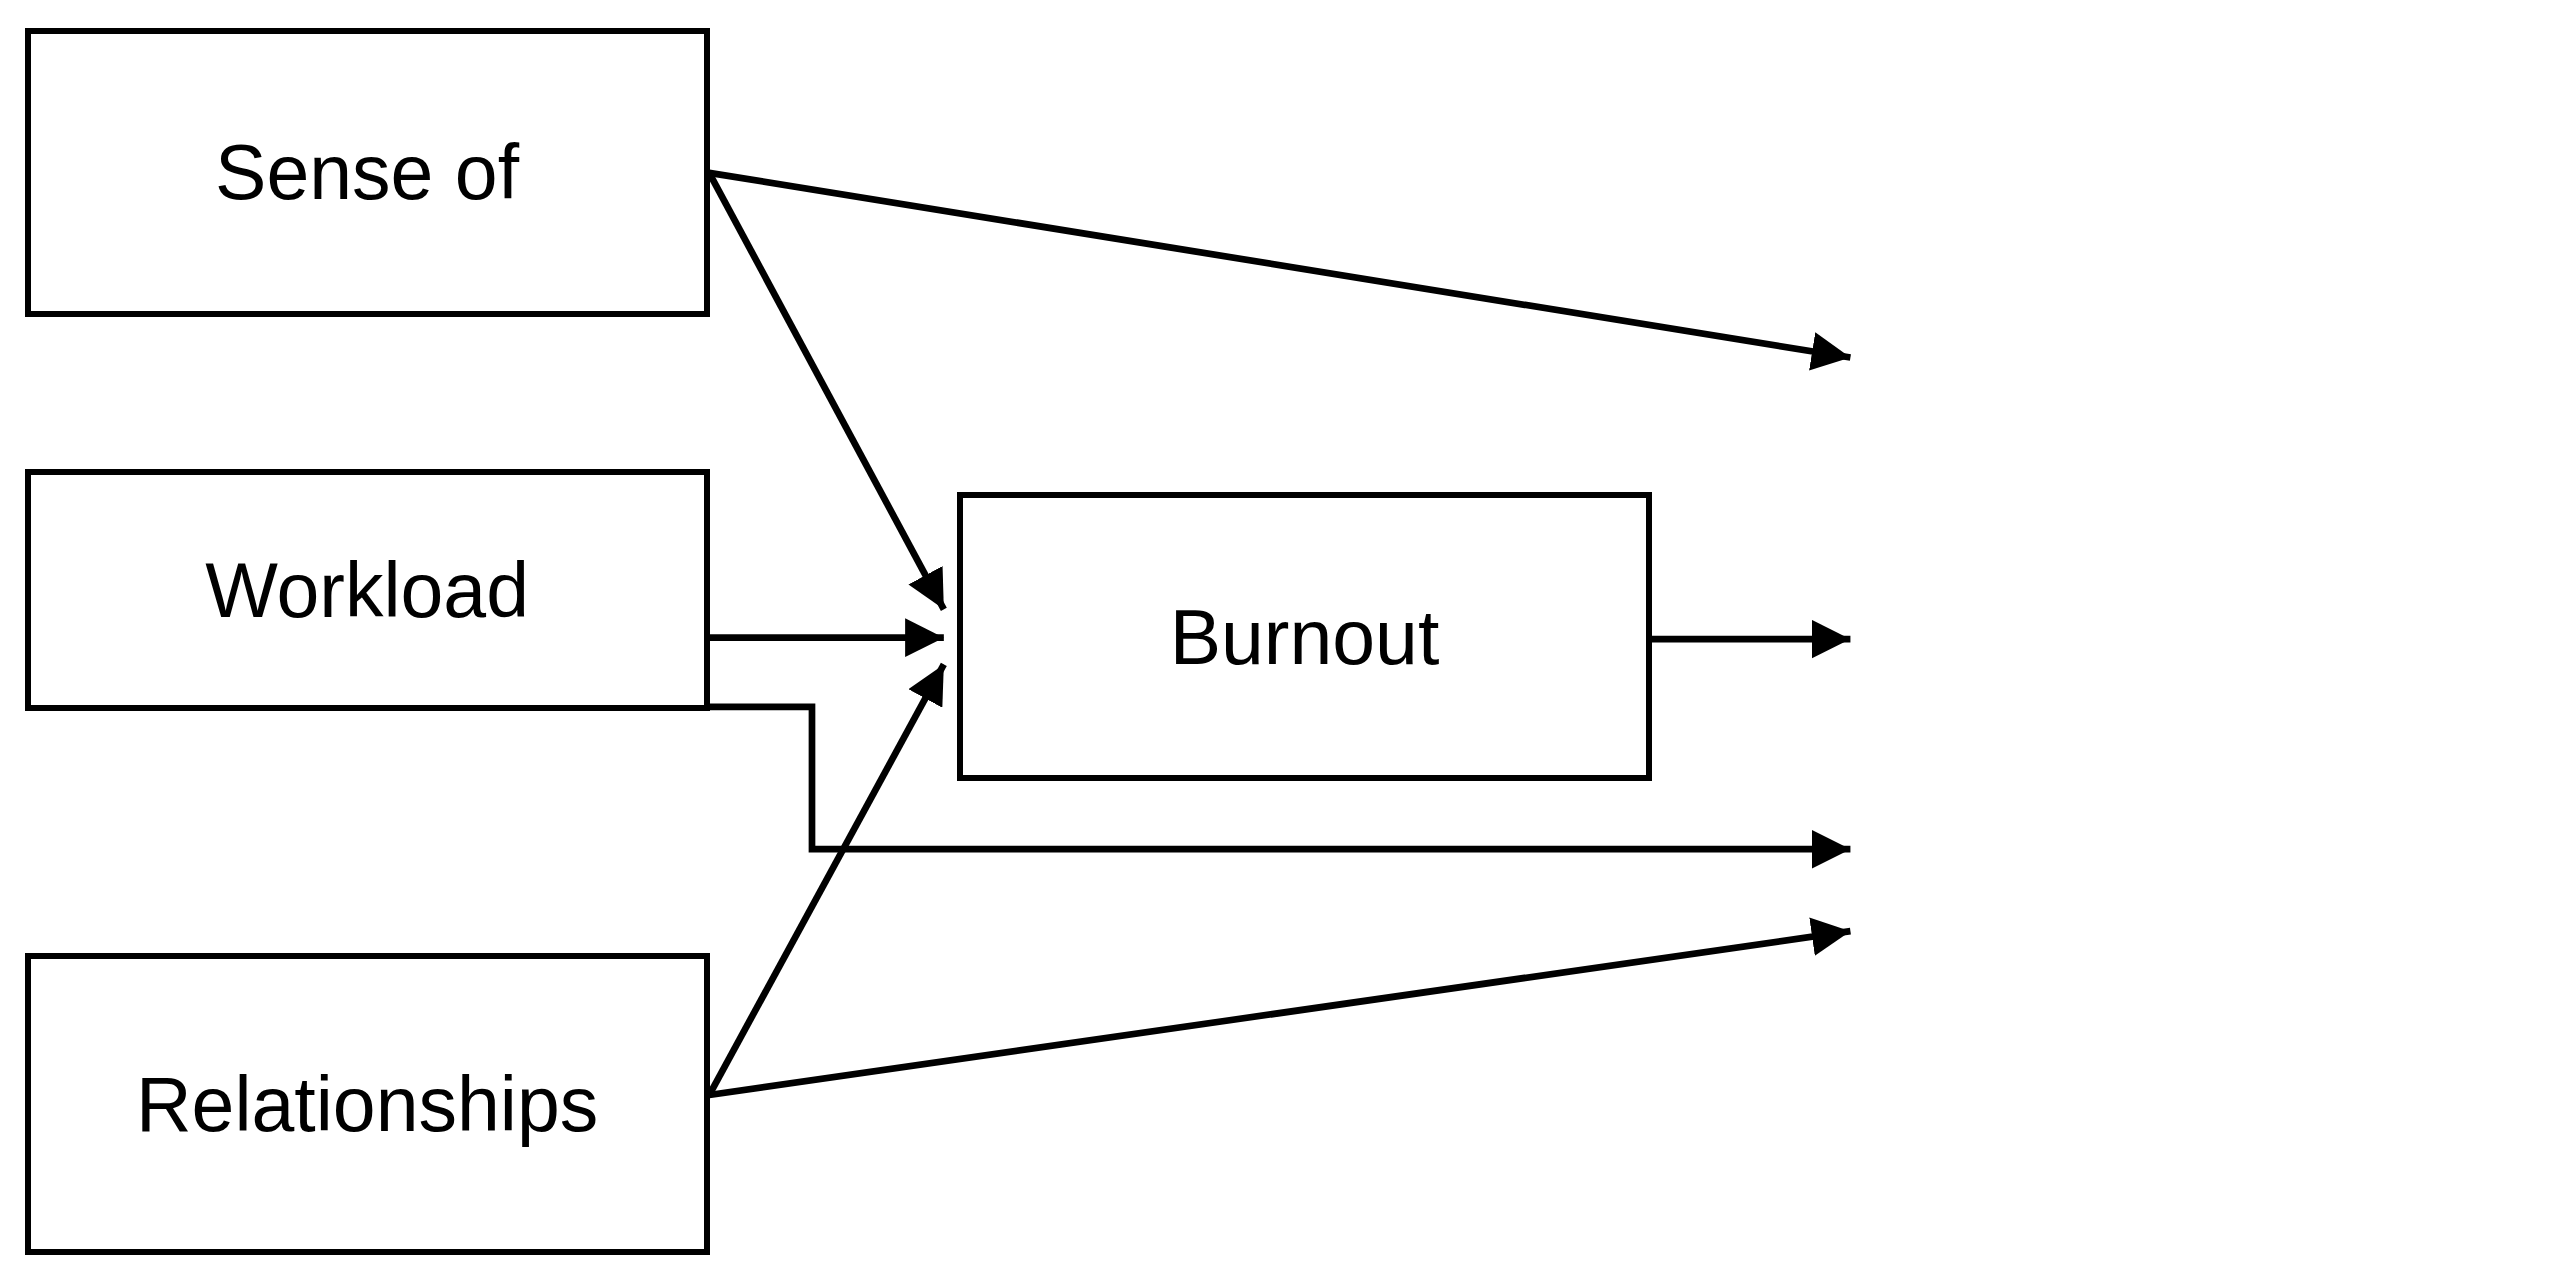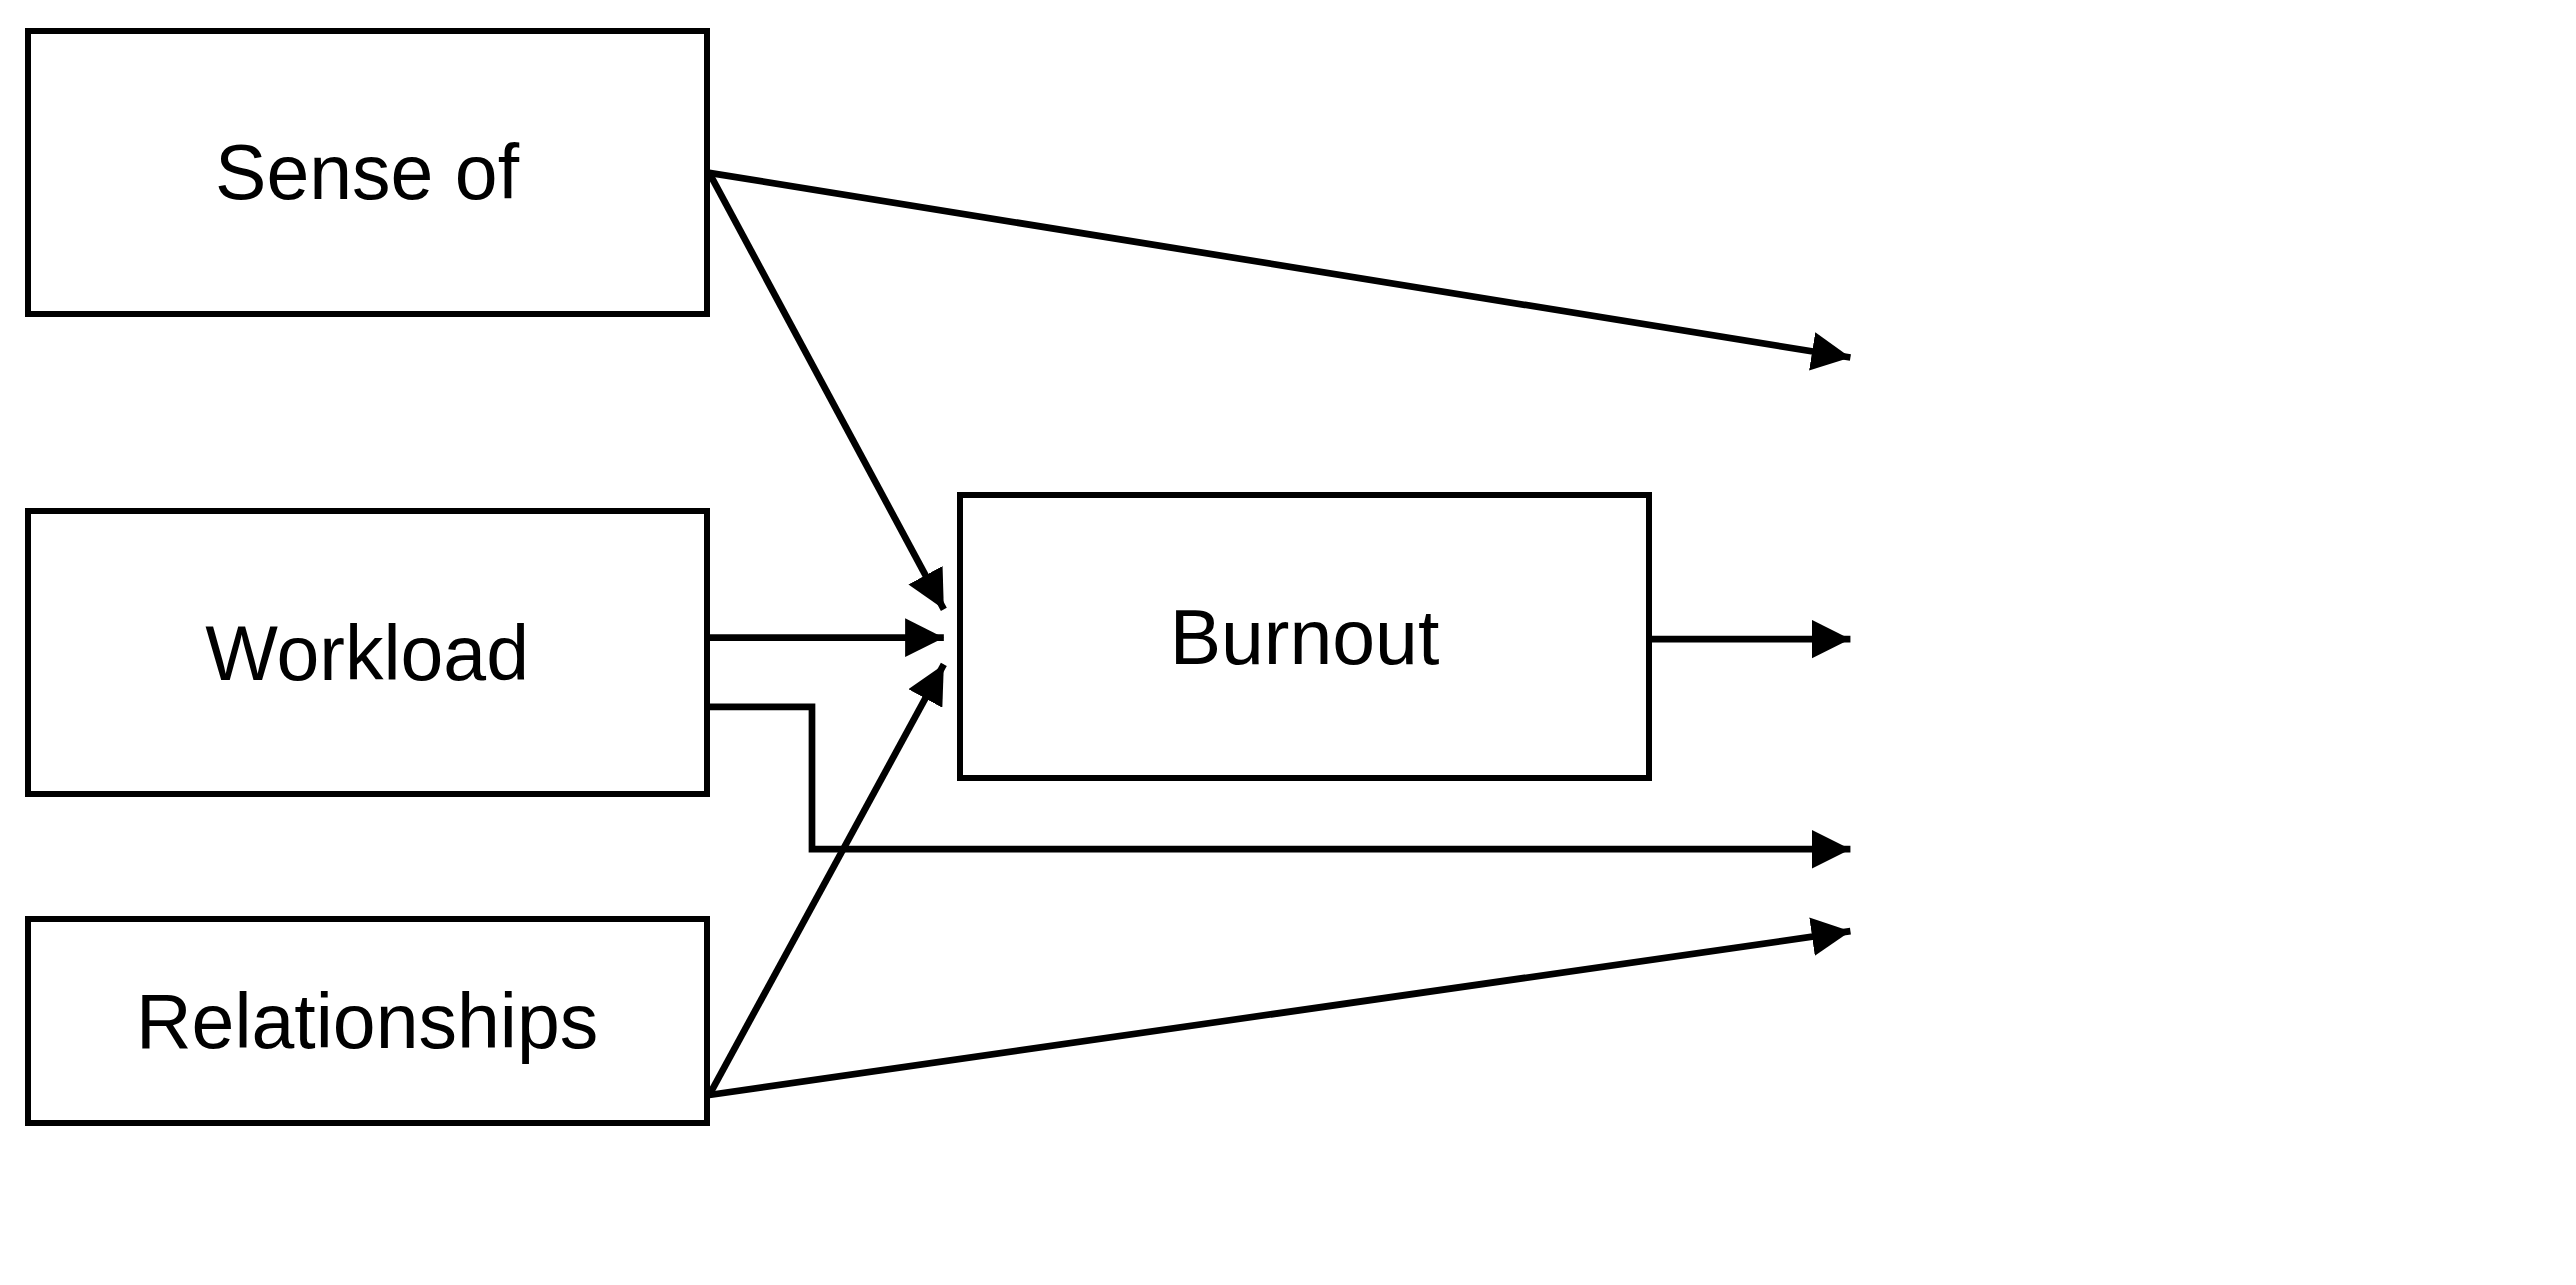--- a/index.html
+++ b/index.html
@@ -37,22 +37,22 @@
     line-height: 110px;
   }
   .node .line {
     display: block;
     white-space: nowrap;
   }
   .node .line:empty {
     display: none;
   }
   #node-sense         { left: 24.6px;   top: 27.6px;   width: 685px; height: 289px; }
-  #node-workload      { left: 24.6px;   top: 508px;  width: 685px; height: 289px; }
-  #node-relationships { left: 24.6px;   top: 916px; width: 685px; height: 210px; }
+  #node-workload      { left: 24.6px;   top: 469px;  width: 685px; height: 242px; }
+  #node-relationships { left: 24.6px;   top: 953px; width: 685px; height: 302px; }
   #node-burnout       { left: 957px; top: 492px;  width: 695px; height: 289px; }
   #node-work-ability  { left: 1850px; top: 276px;  width: 686px; height: 732px; }
 </style>
 </head>
 <body>
 
 <div id="canvas">
 
   <svg id="edge-layer" viewBox="0 0 3458 1725" xmlns="http://www.w3.org/2000/svg">
     <defs>

